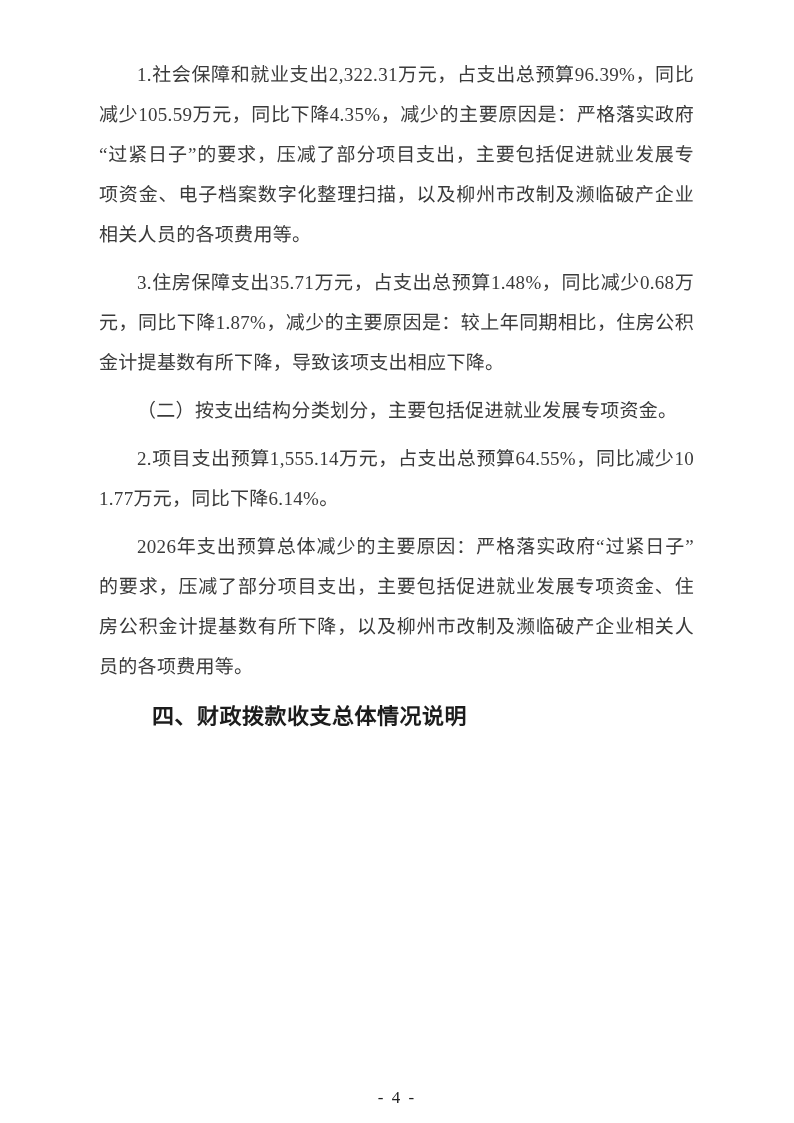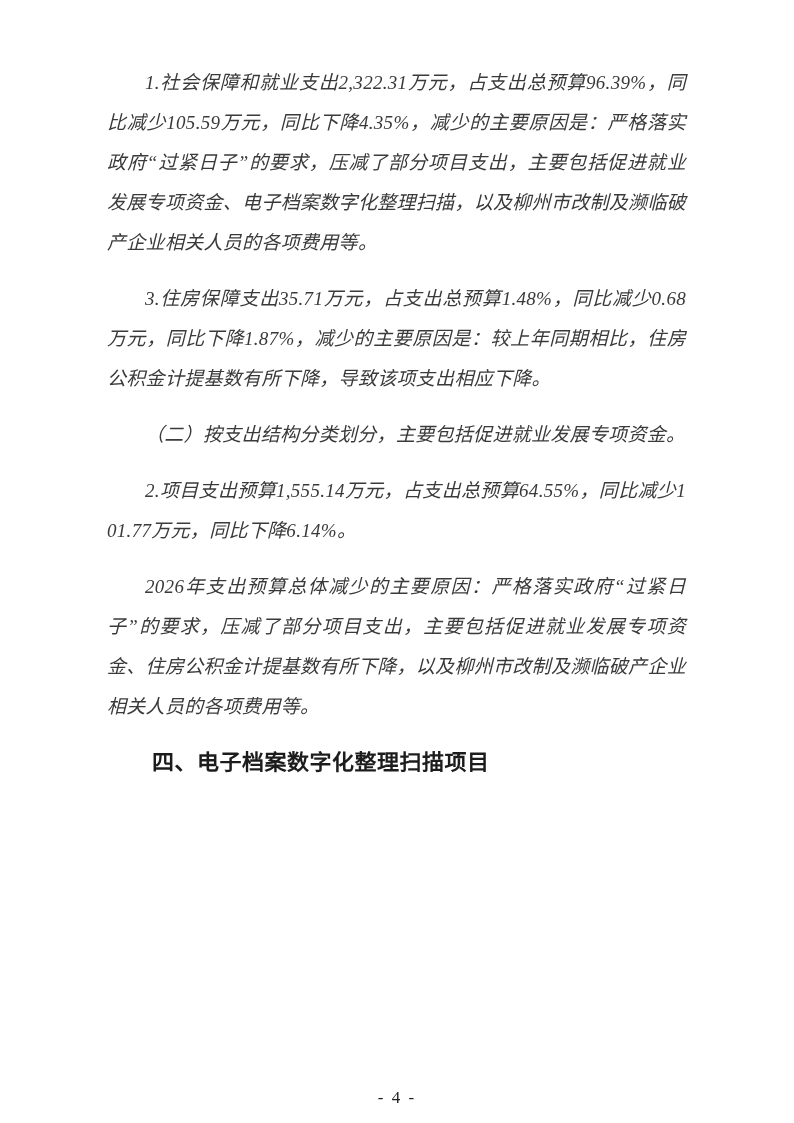--- a/index.html
+++ b/index.html
@@ -21,25 +21,24 @@
     top: 47px;
     width: 611px;
     font-size: 19px;
     line-height: 40px;
     color: #3a3a3a;
     text-align: justify;
     text-justify: inter-character;
     letter-spacing: 0.3px;
   }
   .doc-body p {
-    margin: 16px;
+    margin: 8px;
     padding: 0;
     text-indent: 2em;
     word-break: break-all;
-    font-style: italic;
   }
   .section-heading {
     margin: 10px 0 0 0;
     padding: 0;
     text-indent: 61px;
     font-family: "Liberation Sans", "DejaVu Sans", sans-serif;
     font-weight: 700;
     font-size: 22px;
     line-height: 40px;
     color: #1c1c1c;
@@ -63,20 +62,20 @@
 
 <div class="page">
 
   <div class="doc-body">
     <p>1.社会保障和就业支出2,322.31万元，占支出总预算96.39%，同比减少105.59万元，同比下降4.35%，减少的主要原因是：严格落实政府“过紧日子”的要求，压减了部分项目支出，主要包括促进就业发展专项资金、电子档案数字化整理扫描，以及柳州市改制及濒临破产企业相关人员的各项费用等。</p>
     <p>3.住房保障支出35.71万元，占支出总预算1.48%，同比减少0.68万元，同比下降1.87%，减少的主要原因是：较上年同期相比，住房公积金计提基数有所下降，导致该项支出相应下降。</p>
     <p>（二）按支出结构分类划分，主要包括促进就业发展专项资金。</p>
     <p>2.项目支出预算1,555.14万元，占支出总预算64.55%，同比减少101.77万元，同比下降6.14%。</p>
     <p>2026年支出预算总体减少的主要原因：严格落实政府“过紧日子”的要求，压减了部分项目支出，主要包括促进就业发展专项资金、住房公积金计提基数有所下降，以及柳州市改制及濒临破产企业相关人员的各项费用等。</p>
 
-    <h2 class="section-heading">四、电子档案数字化整理扫描项目</h2>
+    <h2 class="section-heading">四、财政拨款收支总体情况说明</h2>
   </div>
 
   <div class="page-footer">
     <span class="page-number">- 4 -</span>
   </div>
 
 </div>
 
 </body></html>

